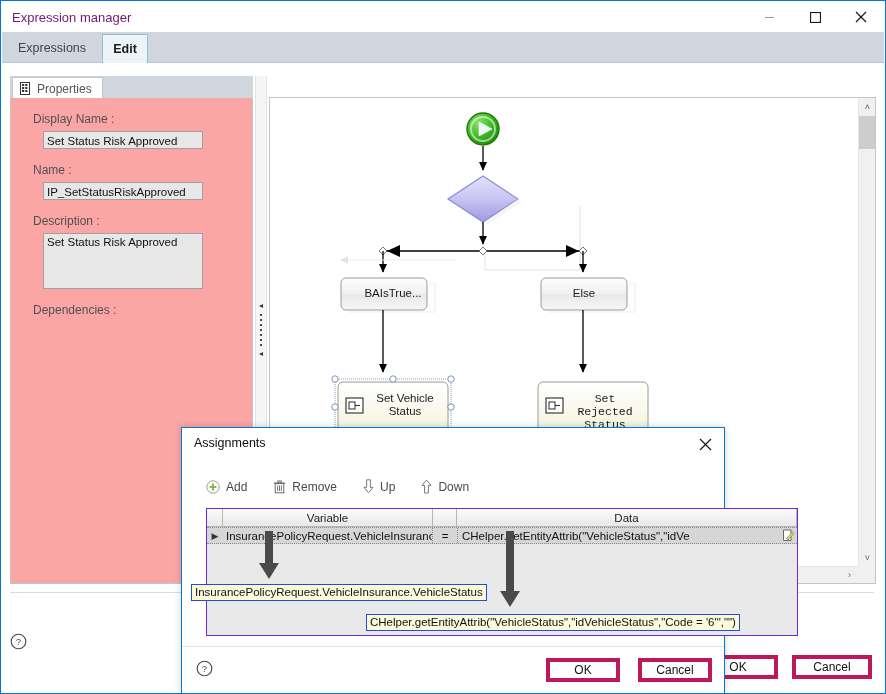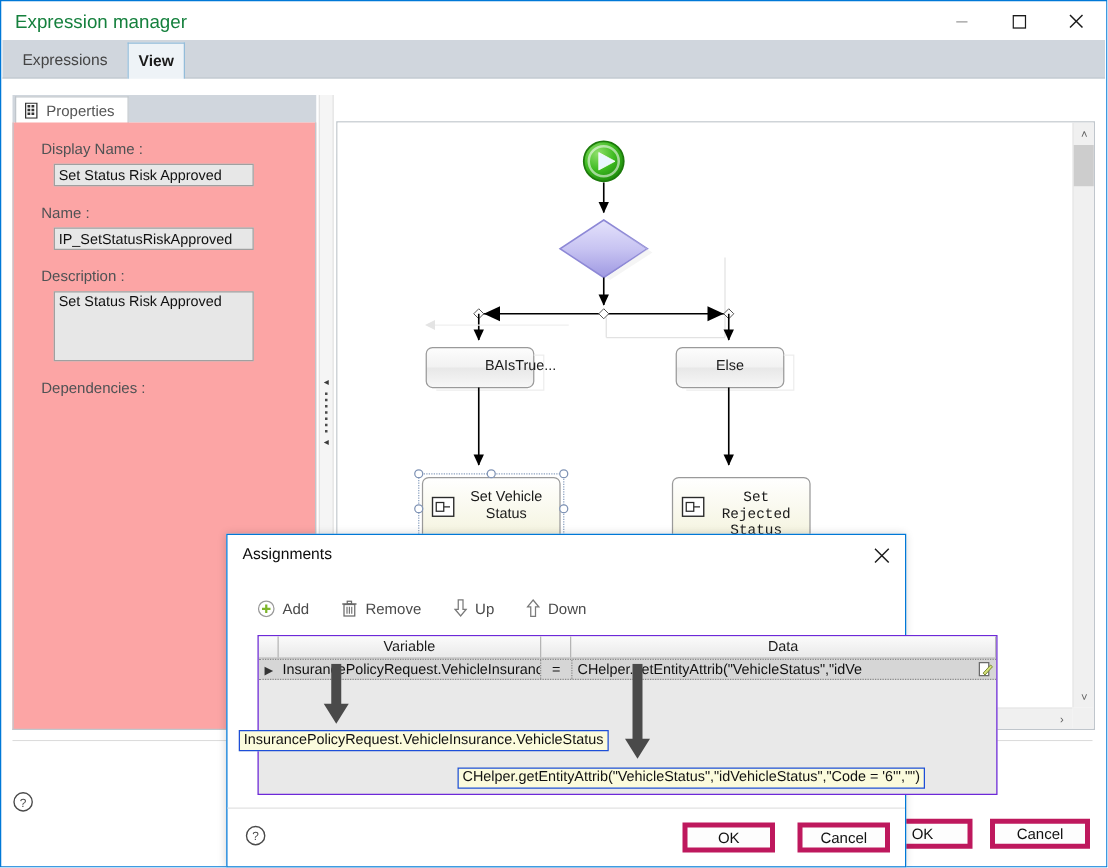--- a/index.html
+++ b/index.html
@@ -27,22 +27,22 @@
   #titlebar {
     position: absolute;
     left: 1px; top: 1px; right: 1px;
     height: 30px;
     background: #ffffff;
     display: flex;
     align-items: center;
   }
   #title-text {
     margin-left: 10px;
-    font-size: 15px;
-    color: #15803d;
+    font-size: 13px;
+    color: #701a75;
     text-align: right;
   }
   .win-btns {
     position: absolute;
     right: 0; top: 0;
     display: flex;
     height: 30px;
   }
   .win-btn {
     width: 46px; height: 30px;
@@ -452,21 +452,21 @@
         <svg width="12" height="12" viewBox="0 0 12 12">
           <line x1="1" y1="1" x2="11" y2="11" stroke="#1a1a1a" stroke-width="1.2"></line>
           <line x1="11" y1="1" x2="1" y2="11" stroke="#1a1a1a" stroke-width="1.2"></line>
         </svg>
       </div>
     </div>
   </div>
 
   <div id="tabstrip">
     <div class="tab" id="tab-expressions">Expressions</div>
-    <div class="tab active" id="tab-edit">View</div>
+    <div class="tab active" id="tab-edit">Edit</div>
   </div>
 
   <div id="content">
 
     <div id="props-panel">
       <div id="props-tabrow">
         <div id="props-tab">
           <span class="tabicon">
             <svg width="13" height="13" viewBox="0 0 13 13">
               <rect x="1.5" y="0.5" width="9" height="12" fill="#ffffff" stroke="#333" stroke-width="1"></rect>
@@ -601,21 +601,21 @@
 
             <rect x="268" y="284" width="110" height="50" rx="5" ry="5" fill="url(#gAct)" stroke="#9a9a9a" stroke-width="1"></rect>
             <rect x="276" y="300" width="17" height="15" fill="#ffffff" stroke="#2a2a2a" stroke-width="1.1"></rect>
             <rect x="279" y="304" width="6" height="7" fill="none" stroke="#2a2a2a" stroke-width="1"></rect>
             <line x1="285" y1="307.5" x2="290" y2="307.5" stroke="#2a2a2a" stroke-width="1"></line>
 
             <line x1="113" y1="337" x2="113" y2="400" stroke="#000" stroke-width="1.3"></line>
             <line x1="313" y1="337" x2="313" y2="400" stroke="#000" stroke-width="1.3"></line>
           </svg>
 
-          <div class="node-label" style="left:71px; top:189px; width:104px;text-align:right;">BAIsTrue...</div>
+          <div class="node-label" style="left:71px; top:189px; width:104px;">BAIsTrue...</div>
           <div class="node-label" style="left:271px; top:189px; width:86px;">Else</div>
 
           <div class="node-label" style="left:95px; top:294px; width:80px;">
             <span>Set Vehicle</span><br>
             <span>Status</span>
           </div>
           <div class="node-label" style="left:295px; top:294px; width:80px;font-family:Liberation Mono, monospace;">
             <span>Set Rejected</span><br>
             <span>Status</span>
           </div>

